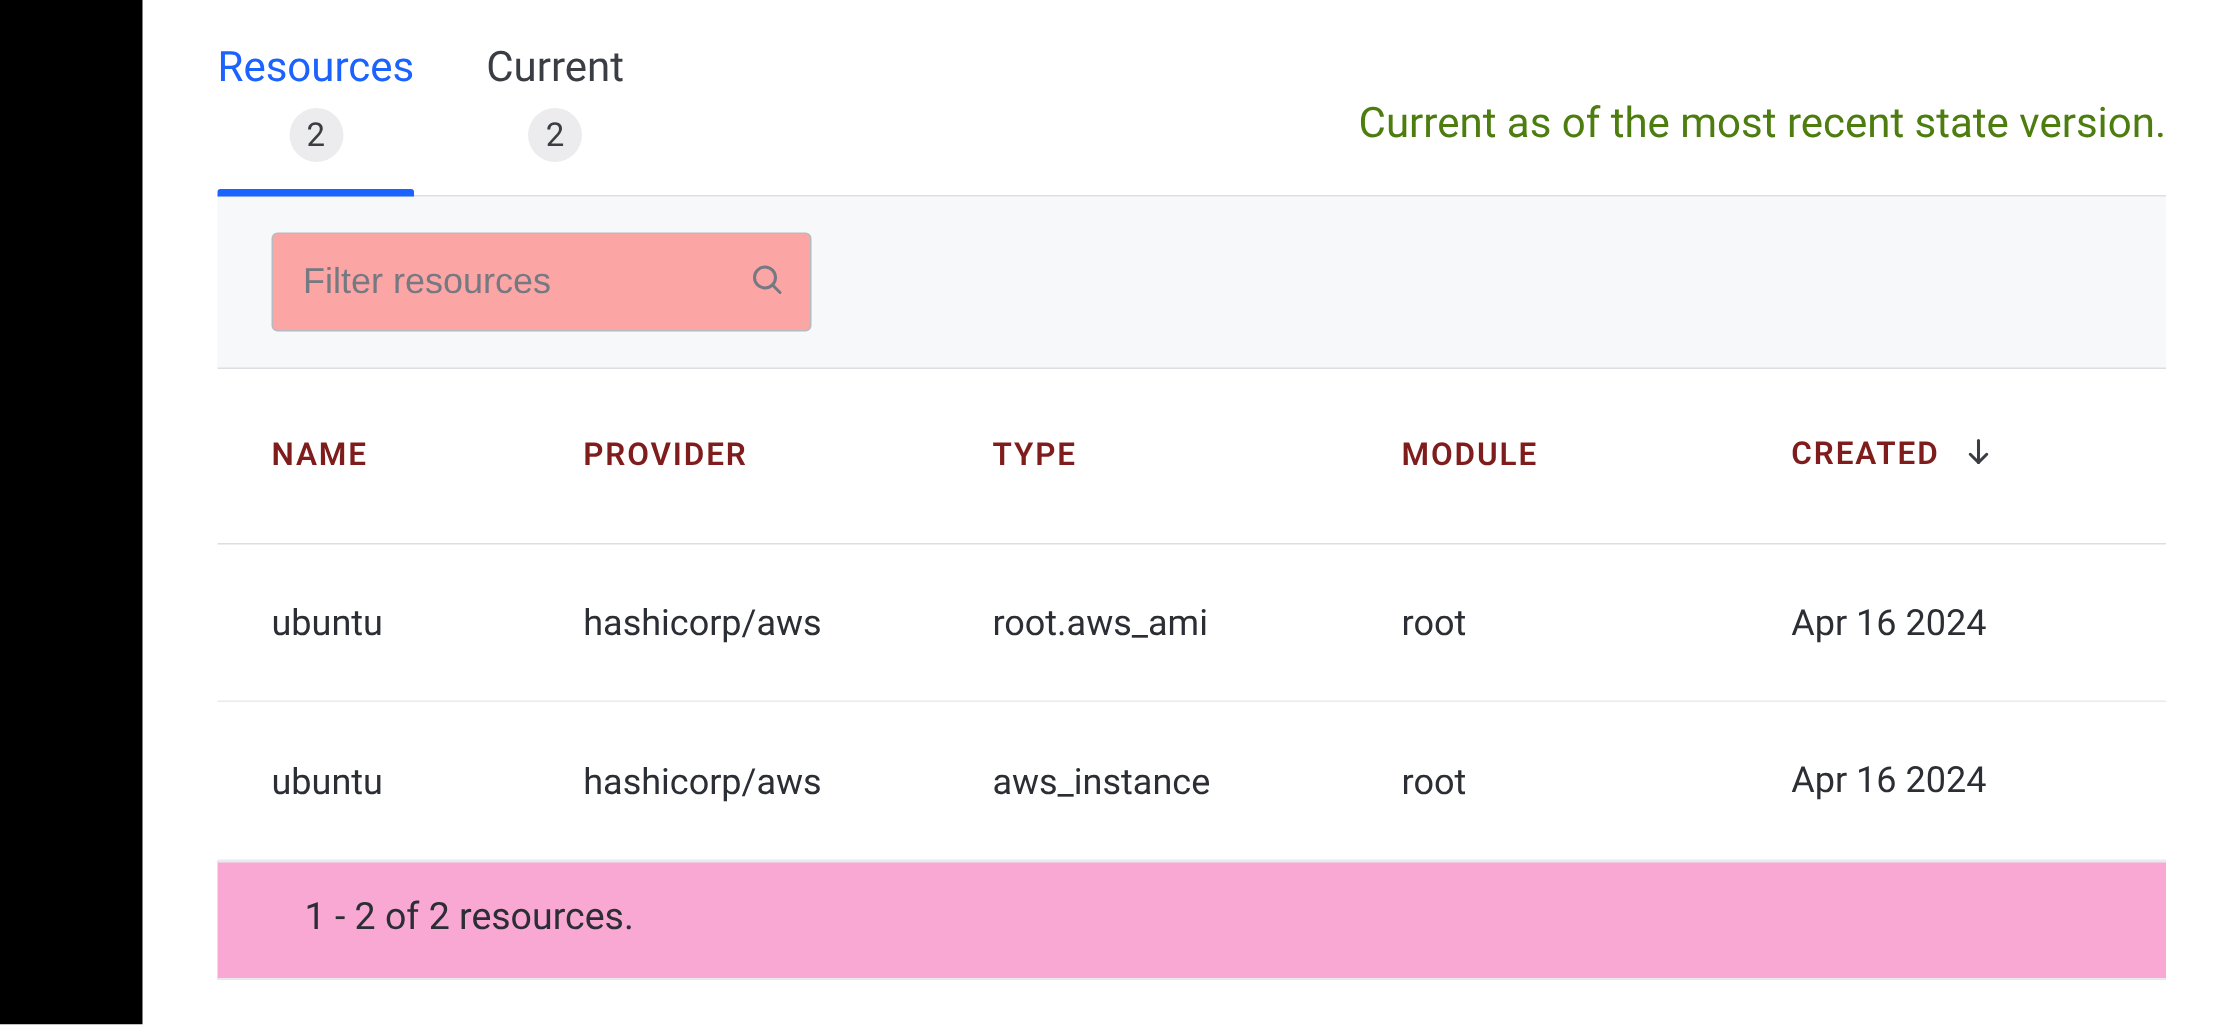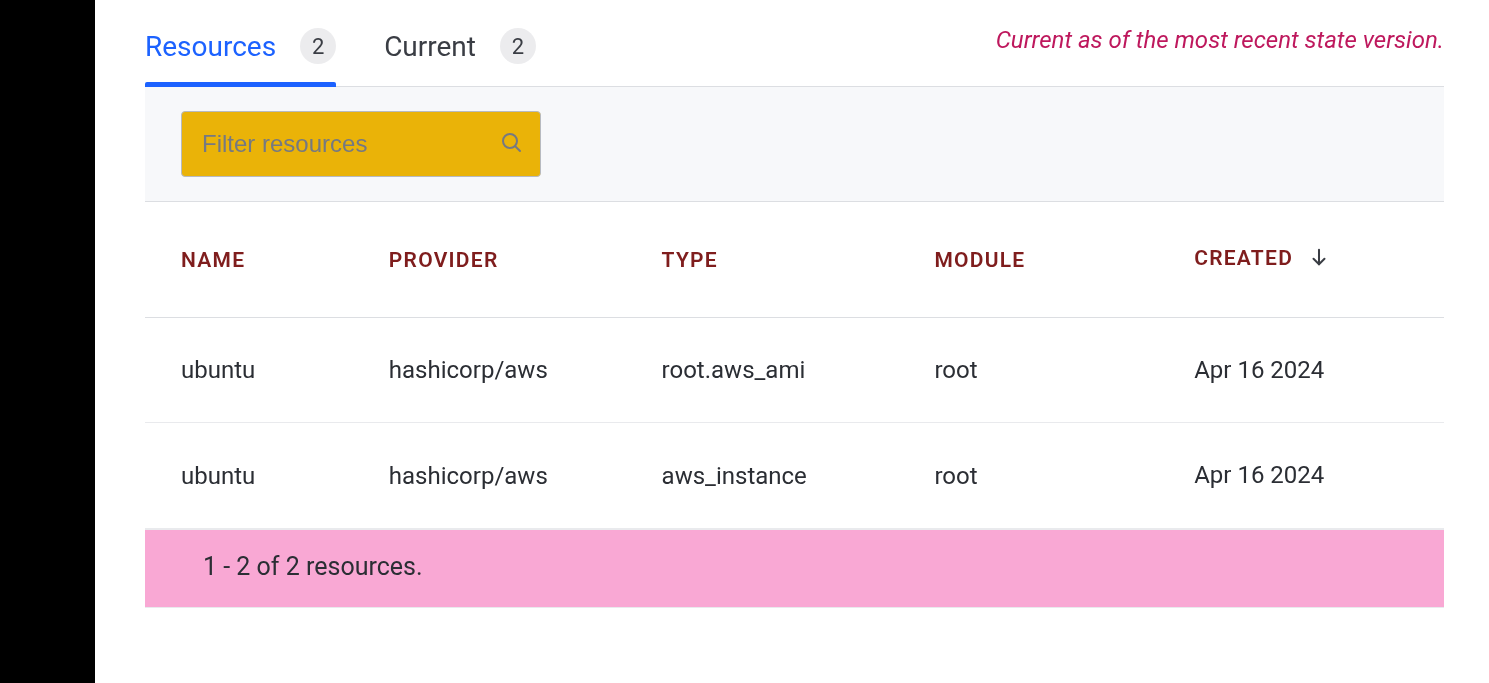--- a/index.html
+++ b/index.html
@@ -30,26 +30,27 @@
       position: relative;
     }
     .tabs {
       display: flex;
       gap: 48px;
       align-items: center;
     }
     .tab {
       display: flex;
       align-items: center;
-      gap: 24px;
+      gap: 11px;
       padding: 28px 0 22px 0;
       font-size: 28px;
       color: #3a3d44;
       cursor: pointer;
       position: relative;
+      flex-direction: column;
     }
     .tab.active {
       color: #1c62ff;
     }
     .tab.active::after {
       content: "";
       position: absolute;
       left: 0; right: 0; bottom: -1px;
       height: 5px;
       background: #1c62ff;
@@ -62,39 +63,38 @@
       min-width: 36px;
       height: 36px;
       display: inline-flex;
       align-items: center;
       justify-content: center;
       font-size: 22px;
       font-weight: 400;
       padding: 0 10px;
     }
     .status-note {
-      color: #be185d;
-      font-size: 24px;
+      color: #4d7c0f;
+      font-size: 28px;
       padding-bottom: 32px;
-      font-style: italic;
     }
     .filter-bar {
       background: #f7f8fa;
       border-bottom: 1px solid #dcdee2;
       padding: 24px 36px;
     }
     .filter-wrap {
       position: relative;
       width: 360px;
     }
     .filter-input {
       width: 100%;
       height: 66px;
       border: 1px solid #b7bac0;
-      background: #eab308;
+      background: #fca5a5;
       border-radius: 4px;
       padding: 0 56px 0 20px;
       font-size: 24px;
       color: #3a3d44;
     }
     .filter-input::placeholder { color: #757982; }
     .search-icon {
       position: absolute;
       right: 18px;
       top: 50%;

